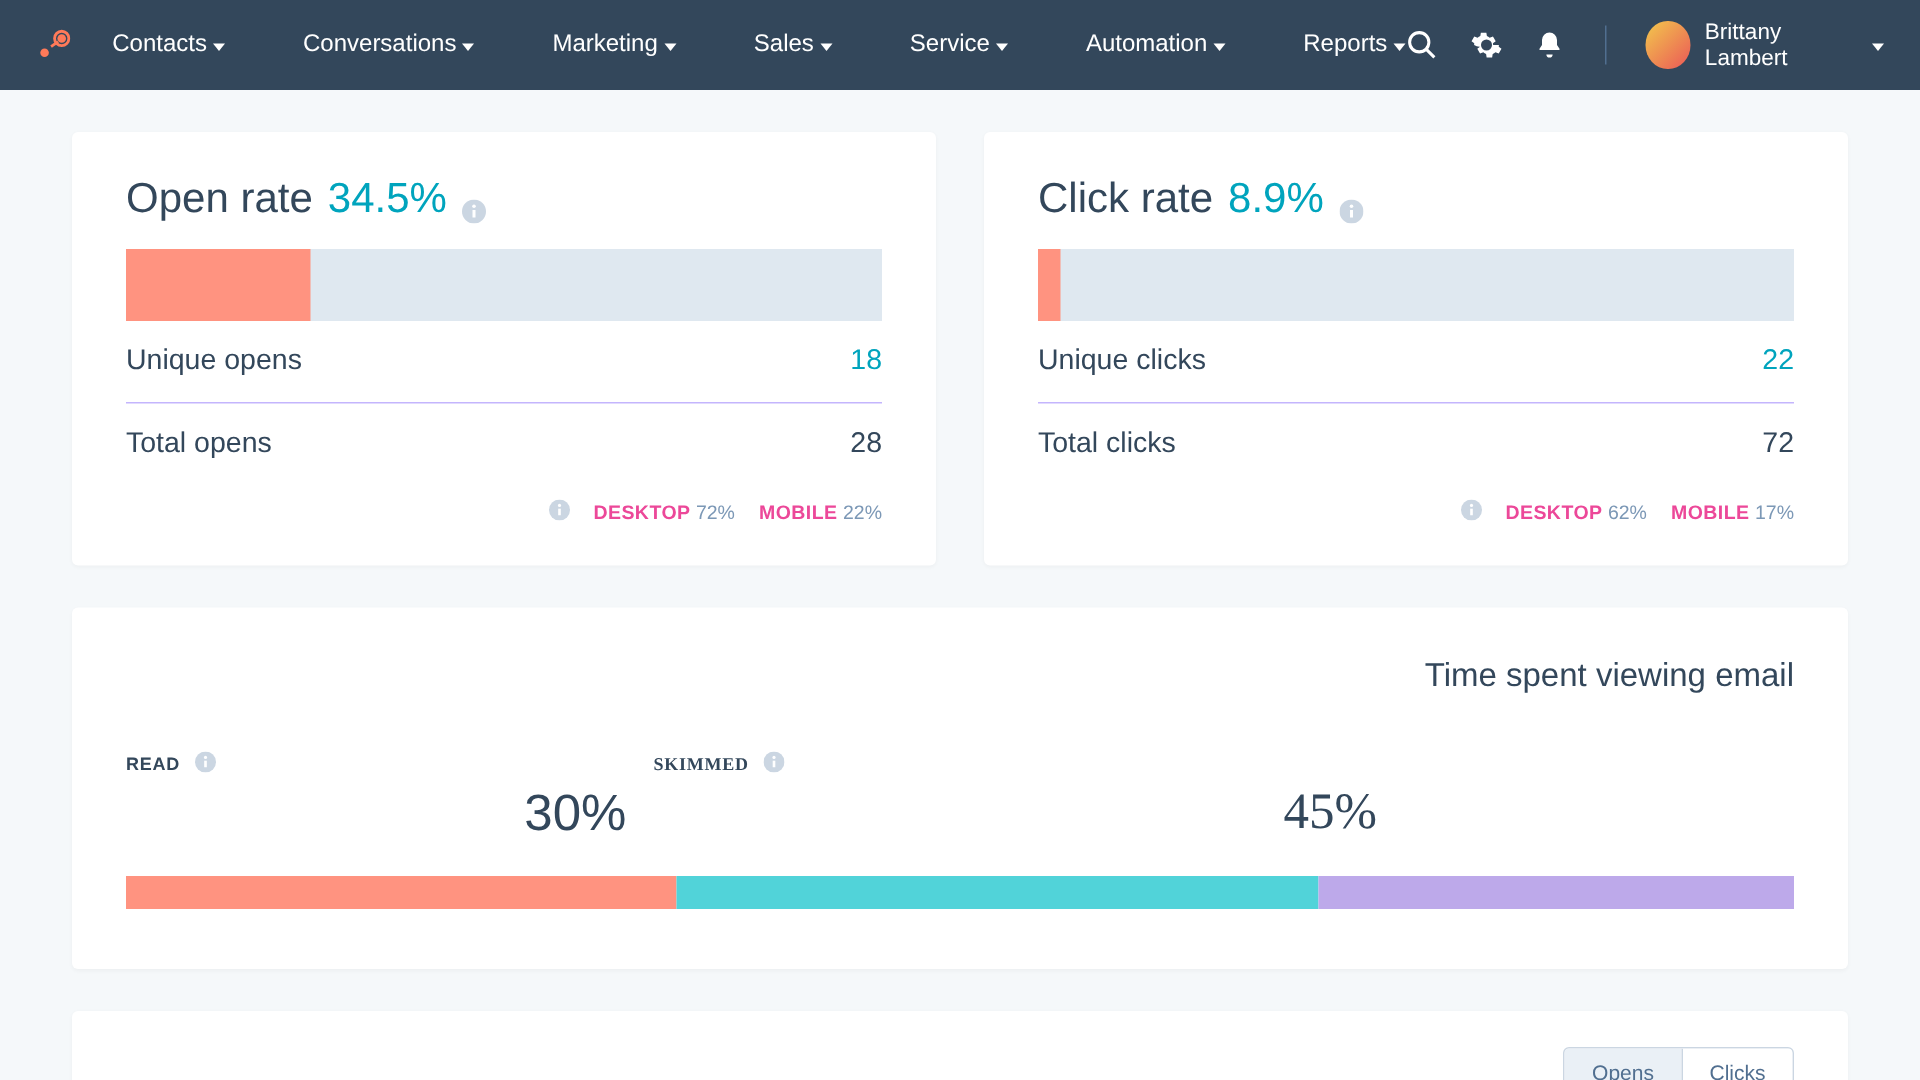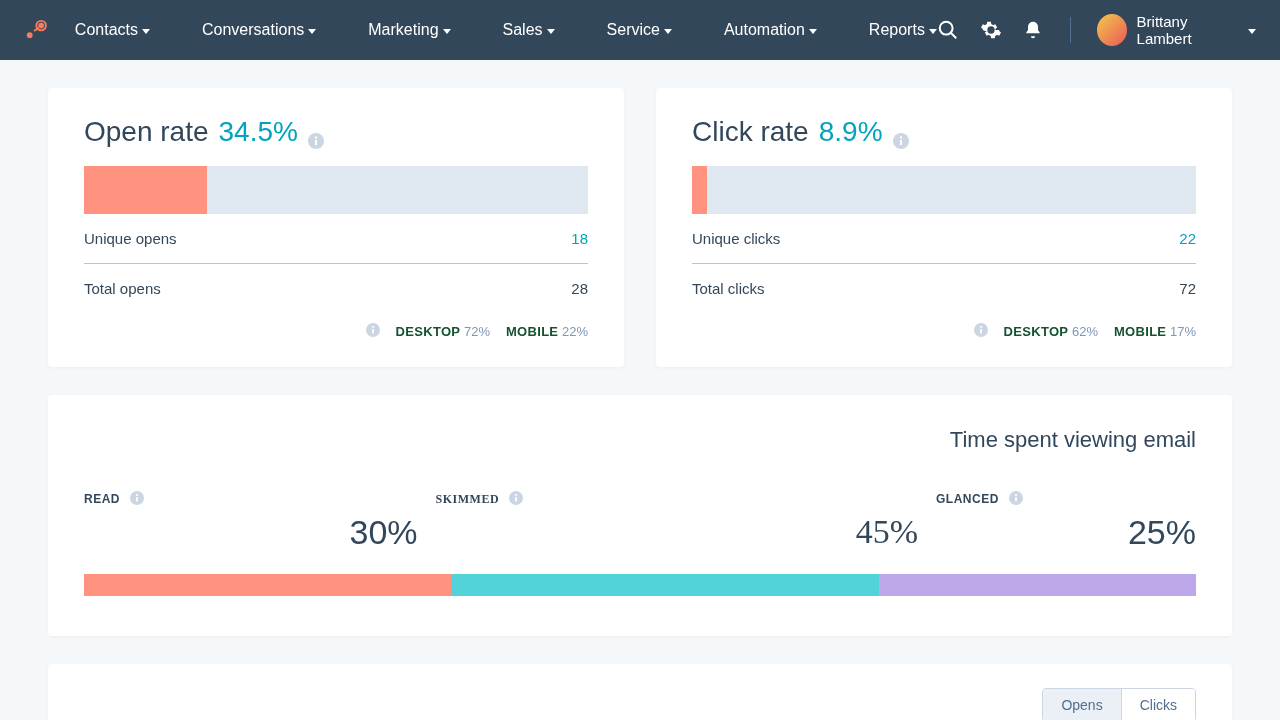--- a/index.html
+++ b/index.html
@@ -25,26 +25,26 @@
 .card { background: #fff; border-radius: 4px; padding: 28px 36px 28px 36px; box-shadow: 0 1px 3px rgba(0,0,0,.04); text-align: right; }
 .rate-card { flex: 1; }
 
 .rate-title { font-size: 28px; font-weight: 400; color: #33475b; display: flex; align-items: center; gap: 10px; margin-bottom: 18px; }
 .rate-value { color: #00a4bd; }
 .info-icon { width: 16px; height: 16px; color: #7c98b6; }
 
 .progress-track { background: #dfe8f0; height: 48px; width: 100%; display: flex; }
 .progress-fill { background: #ff9380; height: 100%; }
 
-.stat-row { display: flex; justify-content: space-between; padding: 16px 0; font-size: 15px; color: #33475b; }
+.stat-row { display: flex; justify-content: space-between; padding: 16px 0; font-size: 19px; color: #33475b; }
 .stat-row + .stat-row { border-top: 1px solid #c4b5fd; }
 .stat-row .val-teal { color: #00a4bd; }
 
 .device-row { display: flex; justify-content: flex-end; align-items: center; gap: 16px; font-size: 13px; color: #7c98b6; margin-top: 10px; }
-.device-row .lbl { font-weight: 700; color: #14532d; letter-spacing: .3px; }
+.device-row .lbl { font-weight: 700; color: #ec4899; letter-spacing: .3px; }
 .device-row .pct { color: #7c98b6; font-weight: 400; }
 
 
 .time-card { margin-top: 28px; padding: 32px 36px 40px 36px; }
 .time-title { font-size: 22px; color: #33475b; font-weight: 400; margin-bottom: 38px; }
 .time-cols { display: flex; }
 .time-col { }
 .time-col-read { width: 30%; }
 .time-col-skim { width: 45%; padding-left: 18px; font-family: Liberation Serif, serif; }
 .time-col-glance { width: 25%; padding-left: 18px; }
@@ -219,31 +219,20 @@
         <div class="time-label">
             <span>SKIMMED</span>
             <span class="info-icon"><svg viewBox="0 0 16 16" width="14" height="14" fill="#cbd6e2">
                 <circle cx="8" cy="8" r="8"></circle>
                 <rect x="7" y="7" width="2" height="5" fill="#fff"></rect>
                 <circle cx="8" cy="4.5" r="1.2" fill="#fff"></circle>
               </svg></span>
           </div>
         <div class="time-big">45%</div>
       </div>
-      <div class="time-col time-col-glance">
-        <div class="time-label">
-            <span>GLANCED</span>
-            <span class="info-icon"><svg viewBox="0 0 16 16" width="14" height="14" fill="#cbd6e2">
-                <circle cx="8" cy="8" r="8"></circle>
-                <rect x="7" y="7" width="2" height="5" fill="#fff"></rect>
-                <circle cx="8" cy="4.5" r="1.2" fill="#fff"></circle>
-              </svg></span>
-          </div>
-        <div class="time-big">25%</div>
-      </div>
     </div>
     <div class="time-bar">
       <div class="seg-read" style="width:33%"></div>
       <div class="seg-skim" style="width:38.5%"></div>
       <div class="seg-glance" style="width:28.5%"></div>
     </div>
   </div>
 
   <div class="bottom-card">
     <div class="bottom-title">&nbsp;</div>

